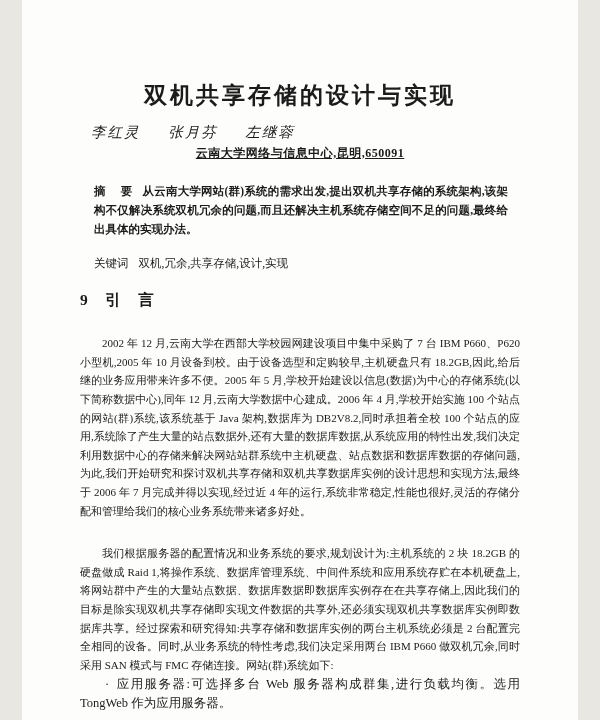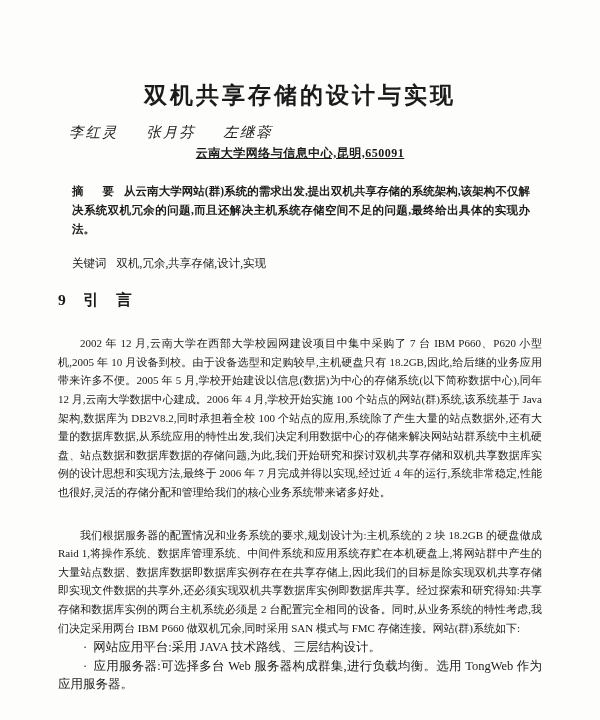--- a/index.html
+++ b/index.html
@@ -1,18 +1,18 @@
 <!DOCTYPE html>
 <html><head>
 <meta charset="utf-8">
 <style>
   html, body { margin: 0; padding: 0; background: #e9e7e2; }
   .sheet {
     position: relative;
-    width: 600px;
+    width: 556px;
     height: 720px;
     margin: 0 auto;
     background: #fdfdfb;
     color: #1b1b1b;
     font-family: "Liberation Serif", "DejaVu Serif", serif;
     box-sizing: border-box;
     padding: 0 58px;
     overflow: hidden;
   }
   .title {
@@ -40,21 +40,21 @@
     letter-spacing: 0.5px;
     text-decoration: underline;
   }
   .abstract {
     margin: 20px 12px 0 14px;
     font-size: 11.5px;
     font-weight: bold;
     line-height: 19px;
     text-align: justify;
   }
-  .abstract .label { margin-right: 4px; letter-spacing: 6px; font-family: Liberation Mono, monospace; }
+  .abstract .label { margin-right: 4px; letter-spacing: 6px; }
   .keywords {
     margin: 15px 12px 0 14px;
     font-size: 11.5px;
     font-weight: normal;
     line-height: 19px;
   }
   .keywords .label { margin-right: 10px; }
   .section-heading {
     margin: 16px 0 0 0;
     font-size: 15.5px;
@@ -103,18 +103,17 @@
   </div>
 
   <h2 class="section-heading">9　引　言</h2>
 
   <p class="body-par">2002 年 12 月,云南大学在西部大学校园网建设项目中集中采购了 7 台 IBM P660、P620 小型机,2005 年 10 月设备到校。由于设备选型和定购较早,主机硬盘只有 18.2GB,因此,给后继的业务应用带来许多不便。2005 年 5 月,学校开始建设以信息(数据)为中心的存储系统(以下简称数据中心),同年 12 月,云南大学数据中心建成。2006 年 4 月,学校开始实施 100 个站点的网站(群)系统,该系统基于 Java 架构,数据库为 DB2V8.2,同时承担着全校 100 个站点的应用,系统除了产生大量的站点数据外,还有大量的数据库数据,从系统应用的特性出发,我们决定利用数据中心的存储来解决网站站群系统中主机硬盘、站点数据和数据库数据的存储问题,为此,我们开始研究和探讨双机共享存储和双机共享数据库实例的设计思想和实现方法,最终于 2006 年 7 月完成并得以实现,经过近 4 年的运行,系统非常稳定,性能也很好,灵活的存储分配和管理给我们的核心业务系统带来诸多好处。</p>
 
 
   <p class="body-par">我们根据服务器的配置情况和业务系统的要求,规划设计为:主机系统的 2 块 18.2GB 的硬盘做成 Raid 1,将操作系统、数据库管理系统、中间件系统和应用系统存贮在本机硬盘上,将网站群中产生的大量站点数据、数据库数据即数据库实例存在在共享存储上,因此我们的目标是除实现双机共享存储即实现文件数据的共享外,还必须实现双机共享数据库实例即数据库共享。经过探索和研究得知:共享存储和数据库实例的两台主机系统必须是 2 台配置完全相同的设备。同时,从业务系统的特性考虑,我们决定采用两台 IBM P660 做双机冗余,同时采用 SAN 模式与 FMC 存储连接。网站(群)系统如下:</p>
 
   <div class="bullets">
-    <p class="bullet"><span class="marker">·</span><span>网站应用平台:采用 JAVA 技术路线、三层结构设计。</span></p>
     <p class="bullet"><span class="marker">·</span><span>应用服务器:可选择多台 Web 服务器构成群集,进行负载均衡。选用 TongWeb 作为应用服务器。</span></p>
 
   </div>
 
 </div>
 
 </body></html>

